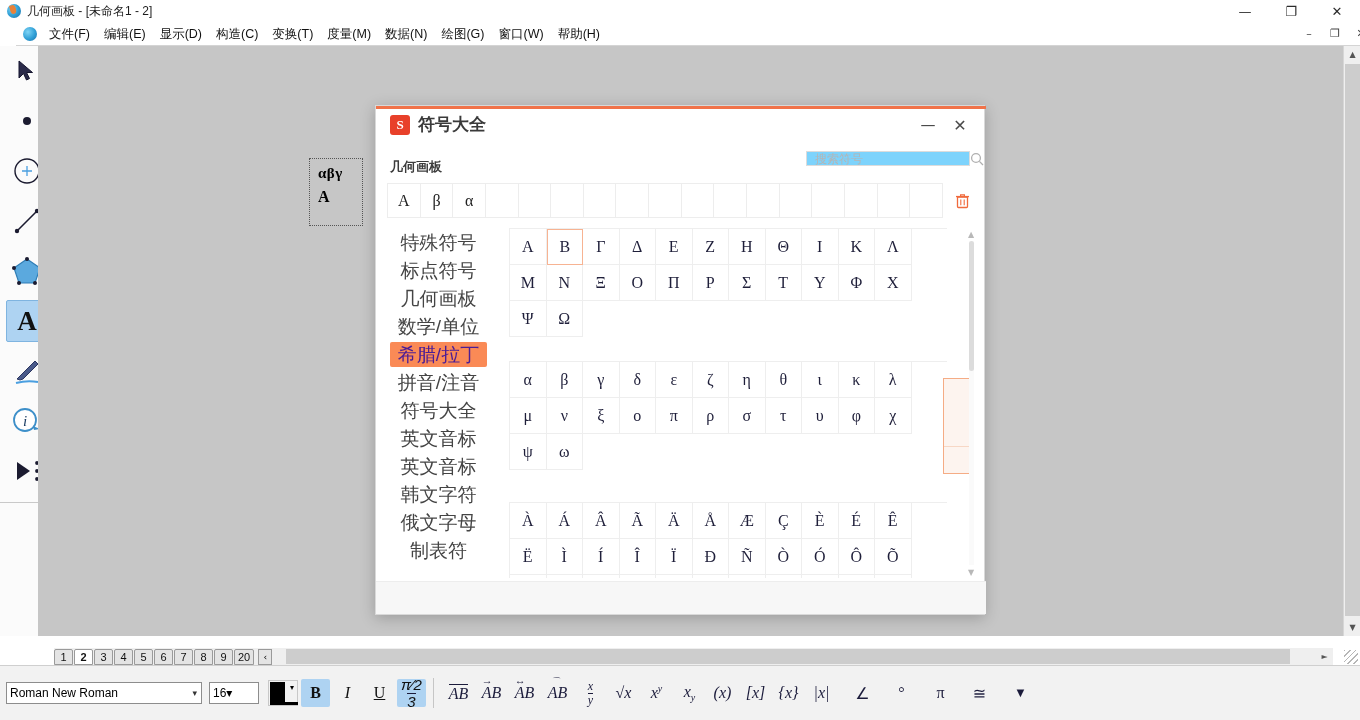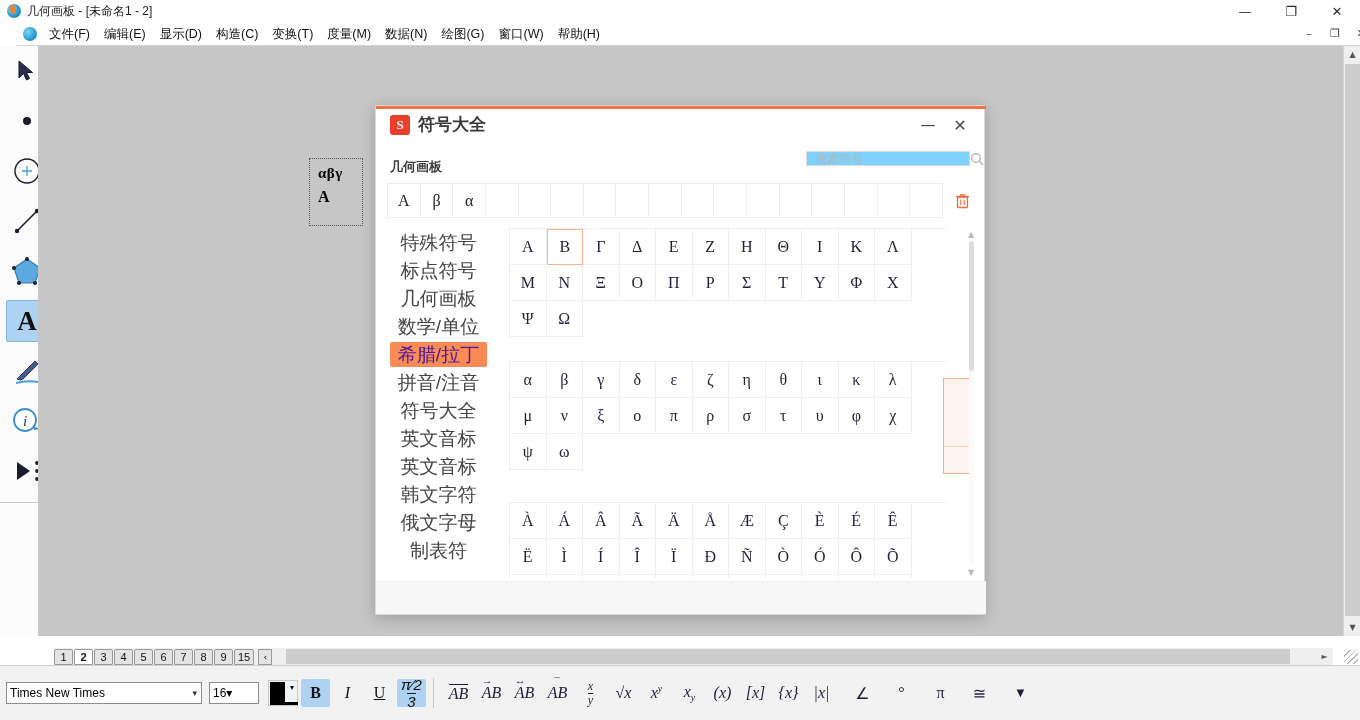--- a/index.html
+++ b/index.html
@@ -406,32 +406,32 @@
   <div class="pagetabs">
     <div class="ptab">1</div>
     <div class="ptab active">2</div>
     <div class="ptab">3</div>
     <div class="ptab">4</div>
     <div class="ptab">5</div>
     <div class="ptab">6</div>
     <div class="ptab">7</div>
     <div class="ptab">8</div>
     <div class="ptab">9</div>
-    <div class="ptab">15</div>
+    <div class="ptab">20</div>
     <div class="ptab-nav">‹</div>
   </div>
   <div class="hscroll">
     <div class="sb-thumb"></div>
     <div class="sb-btn">►</div>
   </div>
   <div class="grip"></div>
 
   <div class="fmtbar">
     <div class="fnt-select">
-      <span>Times New Times</span>
+      <span>Roman New Roman</span>
       <span class="caret">▾</span>
     </div>
     <div class="size-select">
       <span>16</span>
       <span class="caret">▾</span>
     </div>
     <div class="color-btn">
       <div class="color-sw"></div>
       <span class="caret">▾</span>
     </div>

